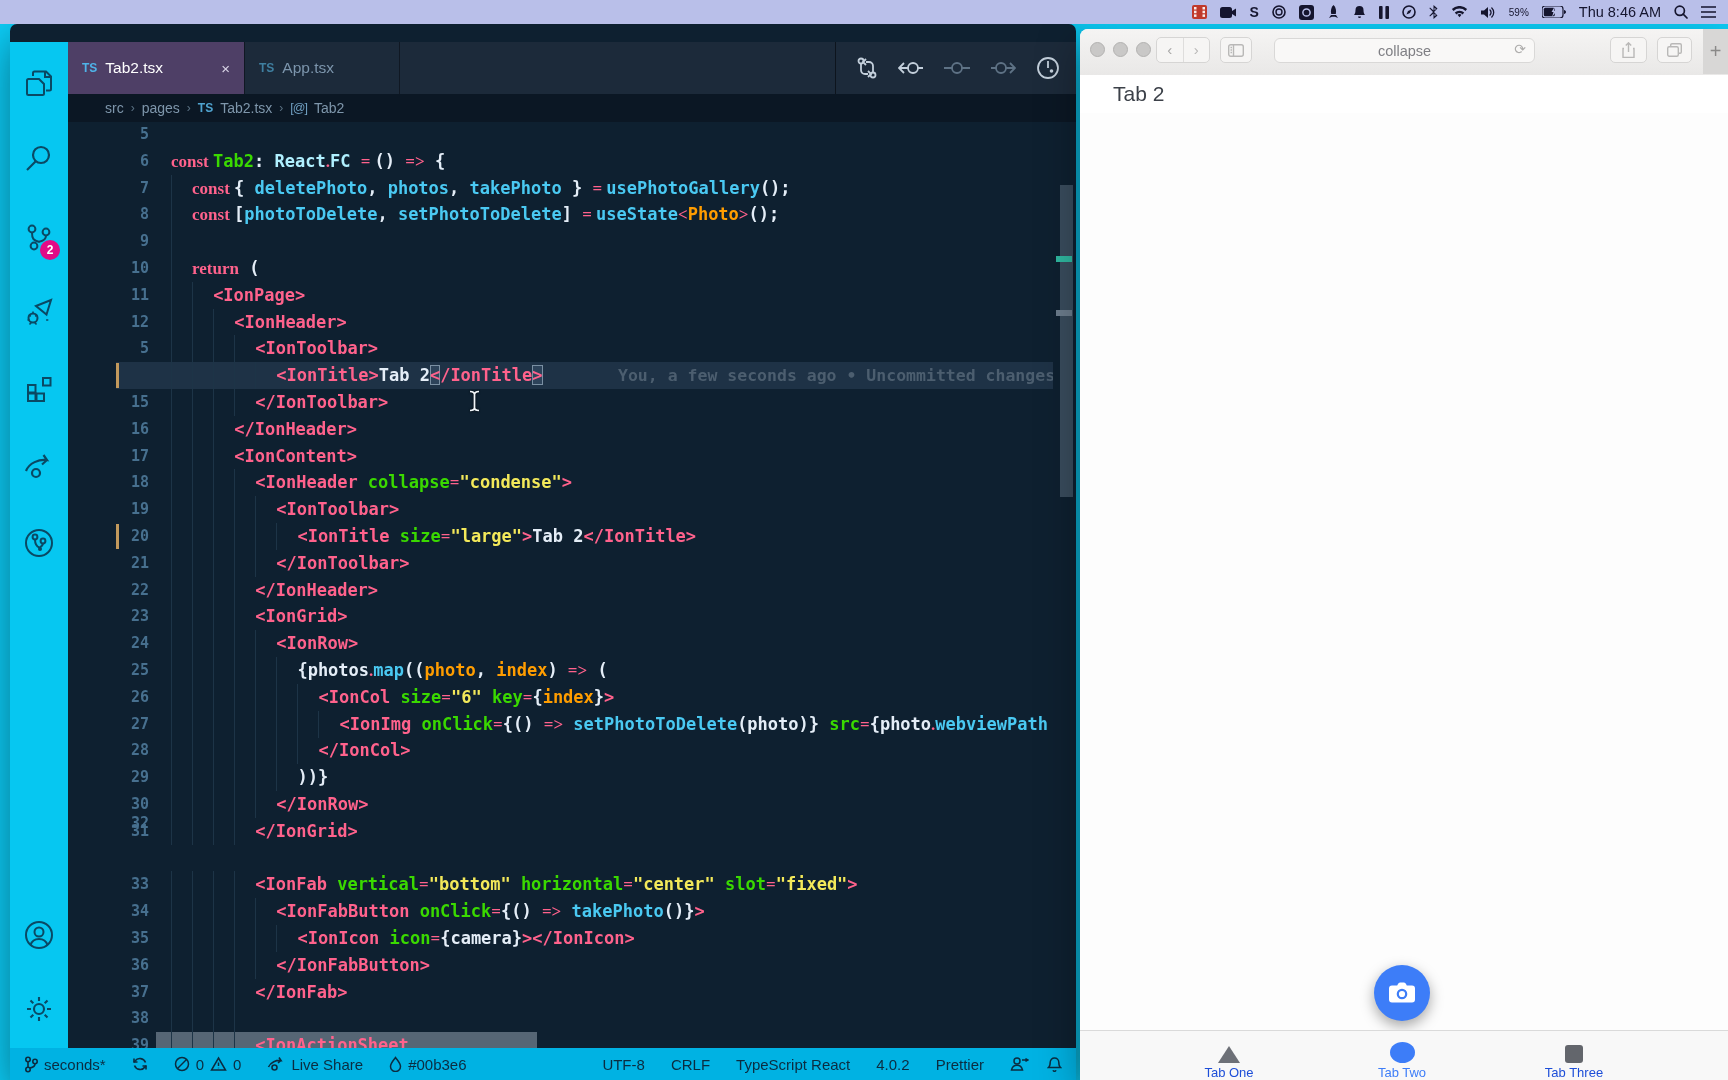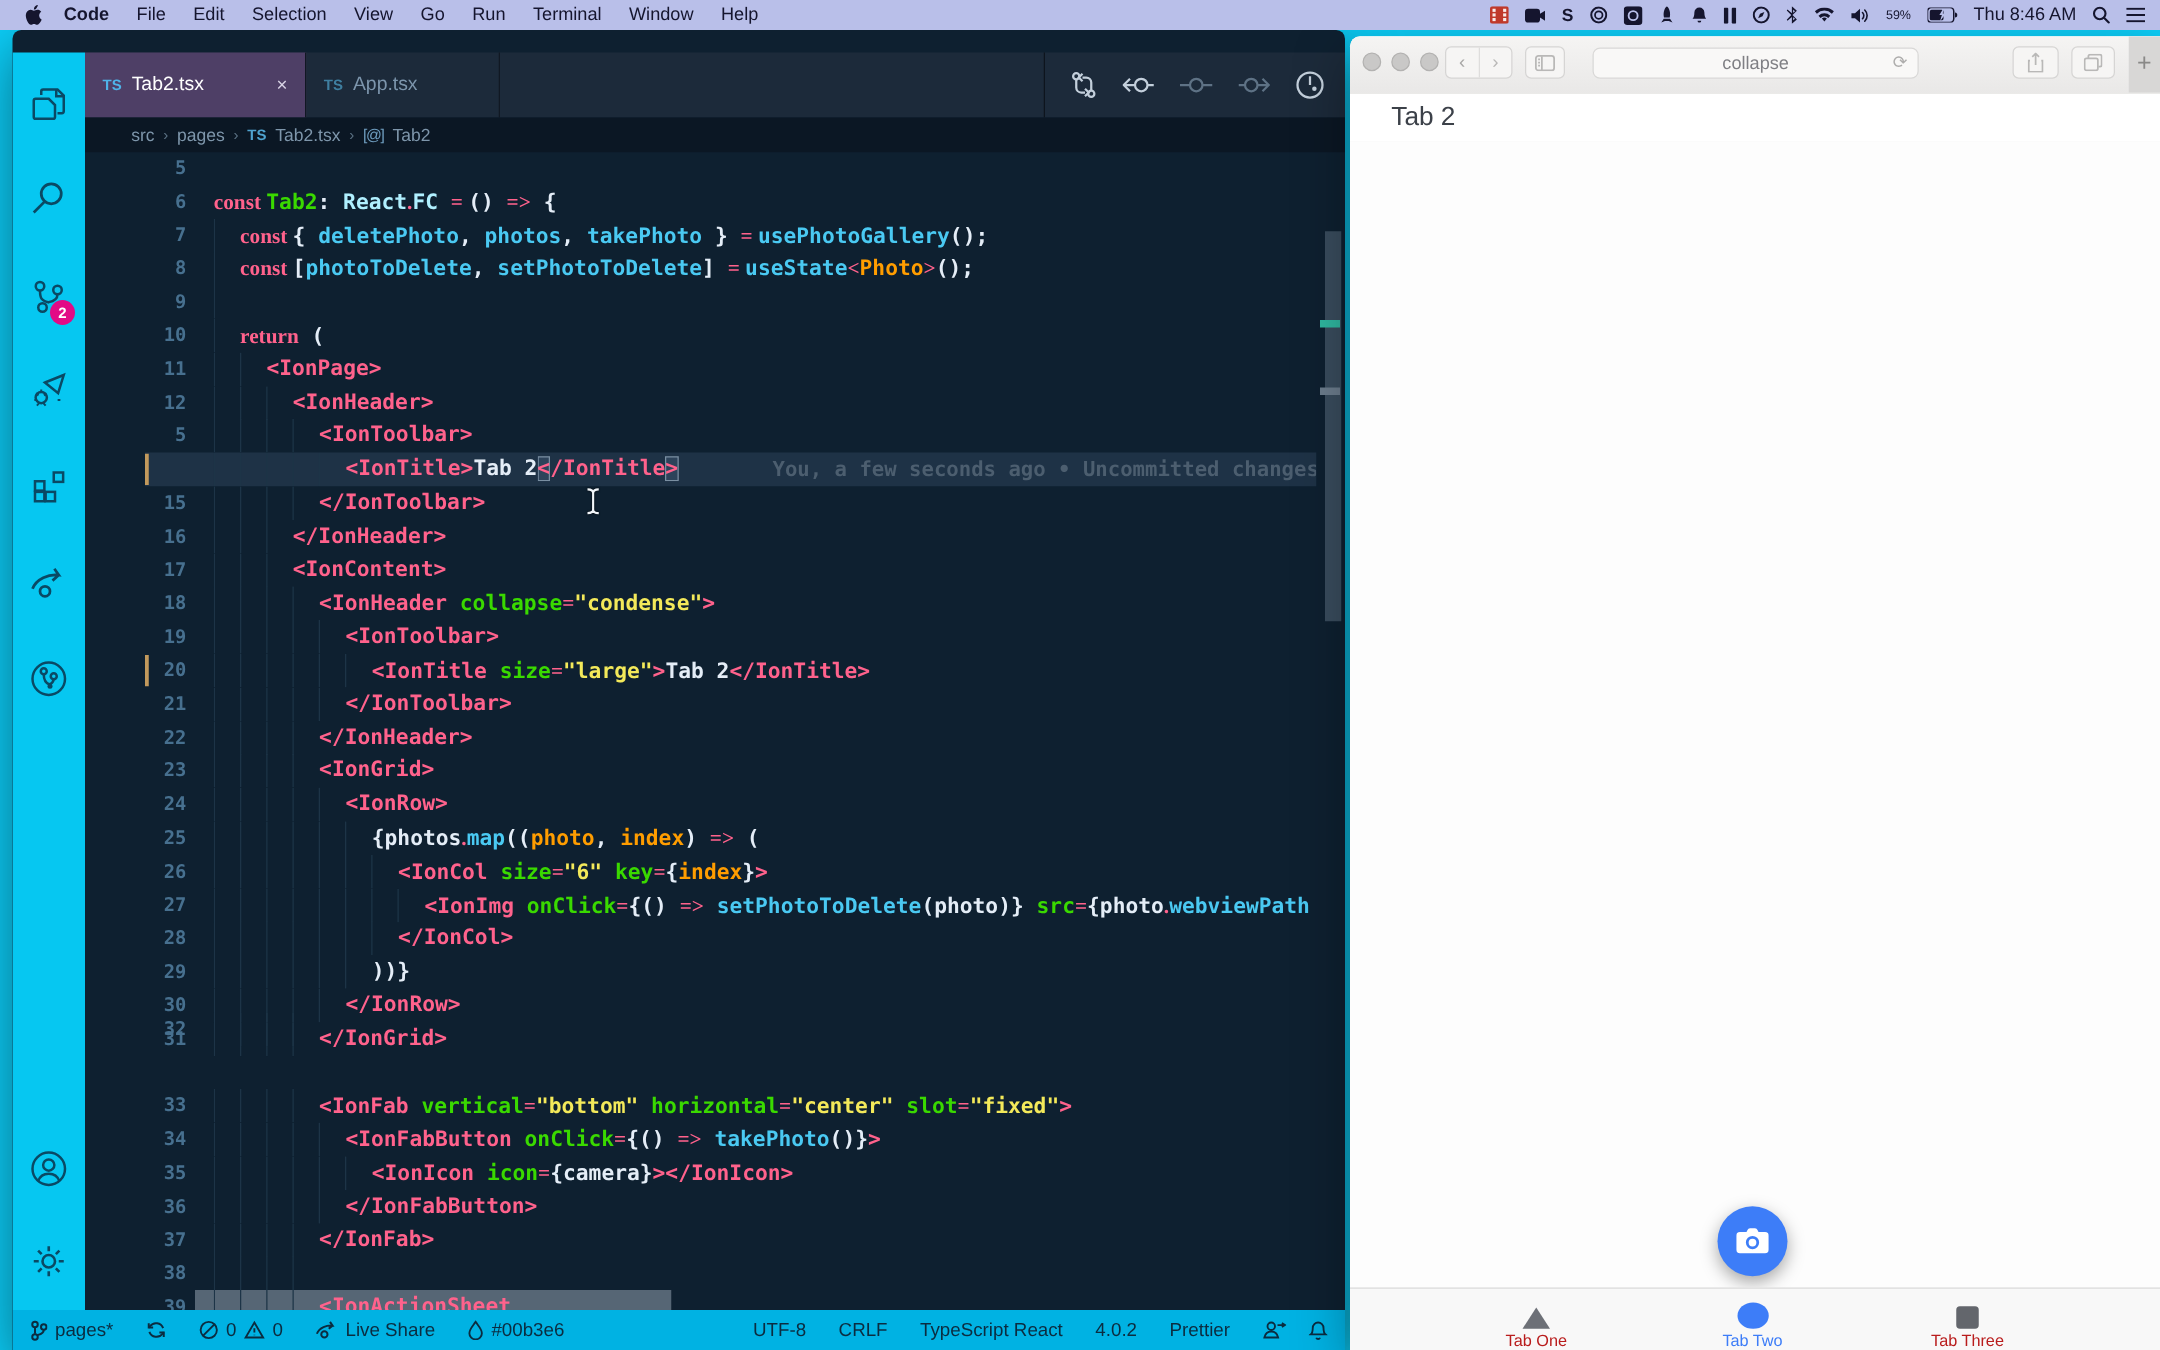--- a/index.html
+++ b/index.html
@@ -85,47 +85,30 @@
   #sf-share{left:530px;width:37px;}
   #sf-tabsbtn{left:577px;width:35px;}
   #sf-newtab{position:absolute;left:623px;top:0px;width:25px;height:45px;background:#d8d7d6;color:#8a8988;font-size:20px;display:flex;align-items:center;justify-content:center;}
   #sf-header{position:absolute;left:0;top:46px;right:0;height:38px;background:#fff;border-bottom:1px solid rgba(0,0,0,.06);}
   #sf-pagetitle{position:absolute;left:33px;top:7px;font-size:21px;color:#3c4149;font-weight:500;}
   #sf-content{position:absolute;left:0;top:84px;right:0;bottom:49px;background:#fdfdfd;}
   #ion-fab{position:absolute;left:294px;bottom:10px;width:56px;height:56px;border-radius:50%;background:#3d7df8;box-shadow:0 5px 14px rgba(0,0,0,.35);display:flex;align-items:center;justify-content:center;}
   #ion-tabbar{position:absolute;left:0;bottom:0;right:0;height:49px;background:#f8f8f8;border-top:1px solid #dadada;}
   .ion-tab{position:absolute;top:0;width:120px;height:49px;display:flex;flex-direction:column;align-items:center;}
   .ion-tab .icwrap{height:26px;display:flex;align-items:flex-end;justify-content:center;padding-top:6px;}
-  .ion-tab .lbl{font-size:13px;color:#b91c1c;margin-top:2px;}
+  .ion-tab .lbl{font-size:13px;color:#1d4ed8;margin-top:2px;}
   .ion-tab.active .lbl{color:#3d7df8;}
   .tri{width:0;height:0;border-left:11px solid transparent;border-right:11px solid transparent;border-bottom:17px solid #6d7077;}
   .ell{width:25px;height:21px;border-radius:50%;background:#3d7df8;}
   .sq{width:18px;height:18px;border-radius:3px;background:#63666c;}
 </style>
 </head>
 <body>
 
 <div id="menubar">
-  <div class="left">
-    <span class="mb-ic" style="padding:0 6px;">
-      <svg width="14" height="16" viewBox="0 0 14 16">
-          <path fill="#15152e" d="M11.3 8.4c0-2 1.6-2.9 1.7-3-1-1.4-2.4-1.6-2.9-1.6-1.2-.1-2.4.7-3 .7-.6 0-1.6-.7-2.6-.7C3.2 3.9 2 4.6 1.3 5.8-.1 8.2 1 11.8 2.3 13.7c.7 1 1.4 2 2.4 2 1 0 1.3-.6 2.5-.6s1.5.6 2.6.6c1.1 0 1.8-1 2.4-1.9.8-1.1 1.1-2.2 1.1-2.3-.1 0-2-.8-2-3.1zM9.4 2.1c.5-.7.9-1.6.8-2.1-.8 0-1.7.5-2.3 1.2-.5.6-.9 1.5-.8 2.4.9.1 1.8-.5 2.3-1.5z"></path>
-        </svg>
-    </span>
-    <span class="mitem bold">Code</span>
-    <span class="mitem">File</span>
-    <span class="mitem">Edit</span>
-    <span class="mitem">Selection</span>
-    <span class="mitem">View</span>
-    <span class="mitem">Go</span>
-    <span class="mitem">Run</span>
-    <span class="mitem">Terminal</span>
-    <span class="mitem">Window</span>
-    <span class="mitem">Help</span>
-  </div>
   <div class="right">
     <span class="mb-ic">
         <svg width="15" height="14" viewBox="0 0 15 14">
           <rect x="0" y="0" width="15" height="14" rx="2" fill="#c0392b"></rect>
           <rect x="2" y="2" width="2.5" height="2.5" fill="#fff" opacity=".9"></rect>
           <rect x="2" y="5.7" width="2.5" height="2.5" fill="#fff" opacity=".9"></rect>
           <rect x="2" y="9.4" width="2.5" height="2.5" fill="#fff" opacity=".9"></rect>
           <rect x="10.5" y="2" width="2.5" height="2.5" fill="#fff" opacity=".9"></rect>
           <rect x="10.5" y="5.7" width="2.5" height="2.5" fill="#fff" opacity=".9"></rect>
           <rect x="10.5" y="9.4" width="2.5" height="2.5" fill="#fff" opacity=".9"></rect>
@@ -394,21 +377,21 @@
   <div id="vs-status">
     <span class="st-item">
       <span class="st-ic">
           <svg width="14" height="17" viewBox="0 0 14 17" fill="none" stroke="currentColor" stroke-width="1.6">
             <circle cx="4" cy="3.5" r="2.2"></circle>
             <circle cx="4" cy="13.5" r="2.2"></circle>
             <circle cx="11" cy="5.5" r="2.2"></circle>
             <path d="M4 6v5M11 8c0 3-3 3.5-5 4"></path>
           </svg>
         </span>
-      <span>pages*</span>
+      <span>seconds*</span>
     </span>
     <span class="st-item">
       <span class="st-ic">
           <svg width="16" height="16" viewBox="0 0 16 16" fill="none" stroke="currentColor" stroke-width="1.6">
             <path d="M13.5 6.5A6 6 0 0 0 3 5l-1 1.2M2.5 9.5A6 6 0 0 0 13 11l1-1.2"></path>
             <path d="M2 2.5V6h3.5M14 13.5V10h-3.5"></path>
           </svg>
         </span>
     </span>
     <span class="st-item">

